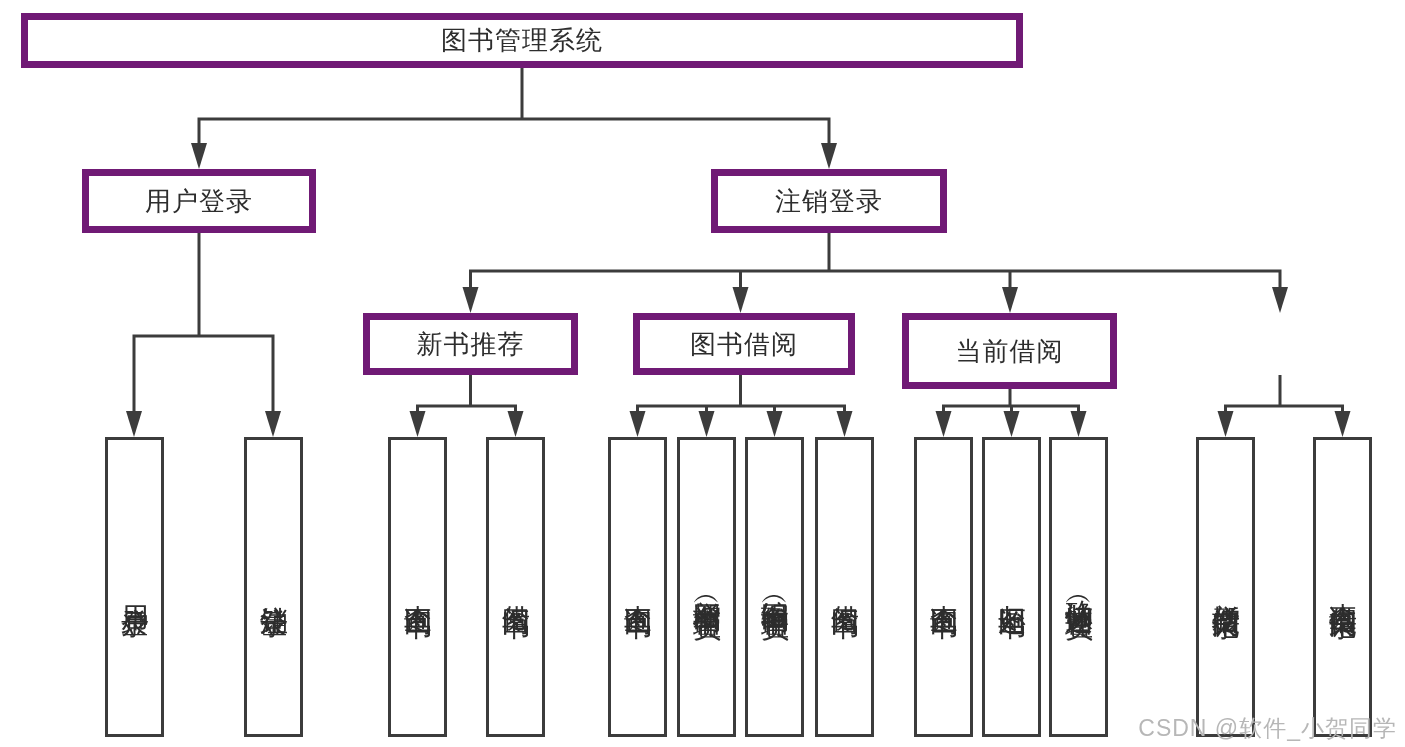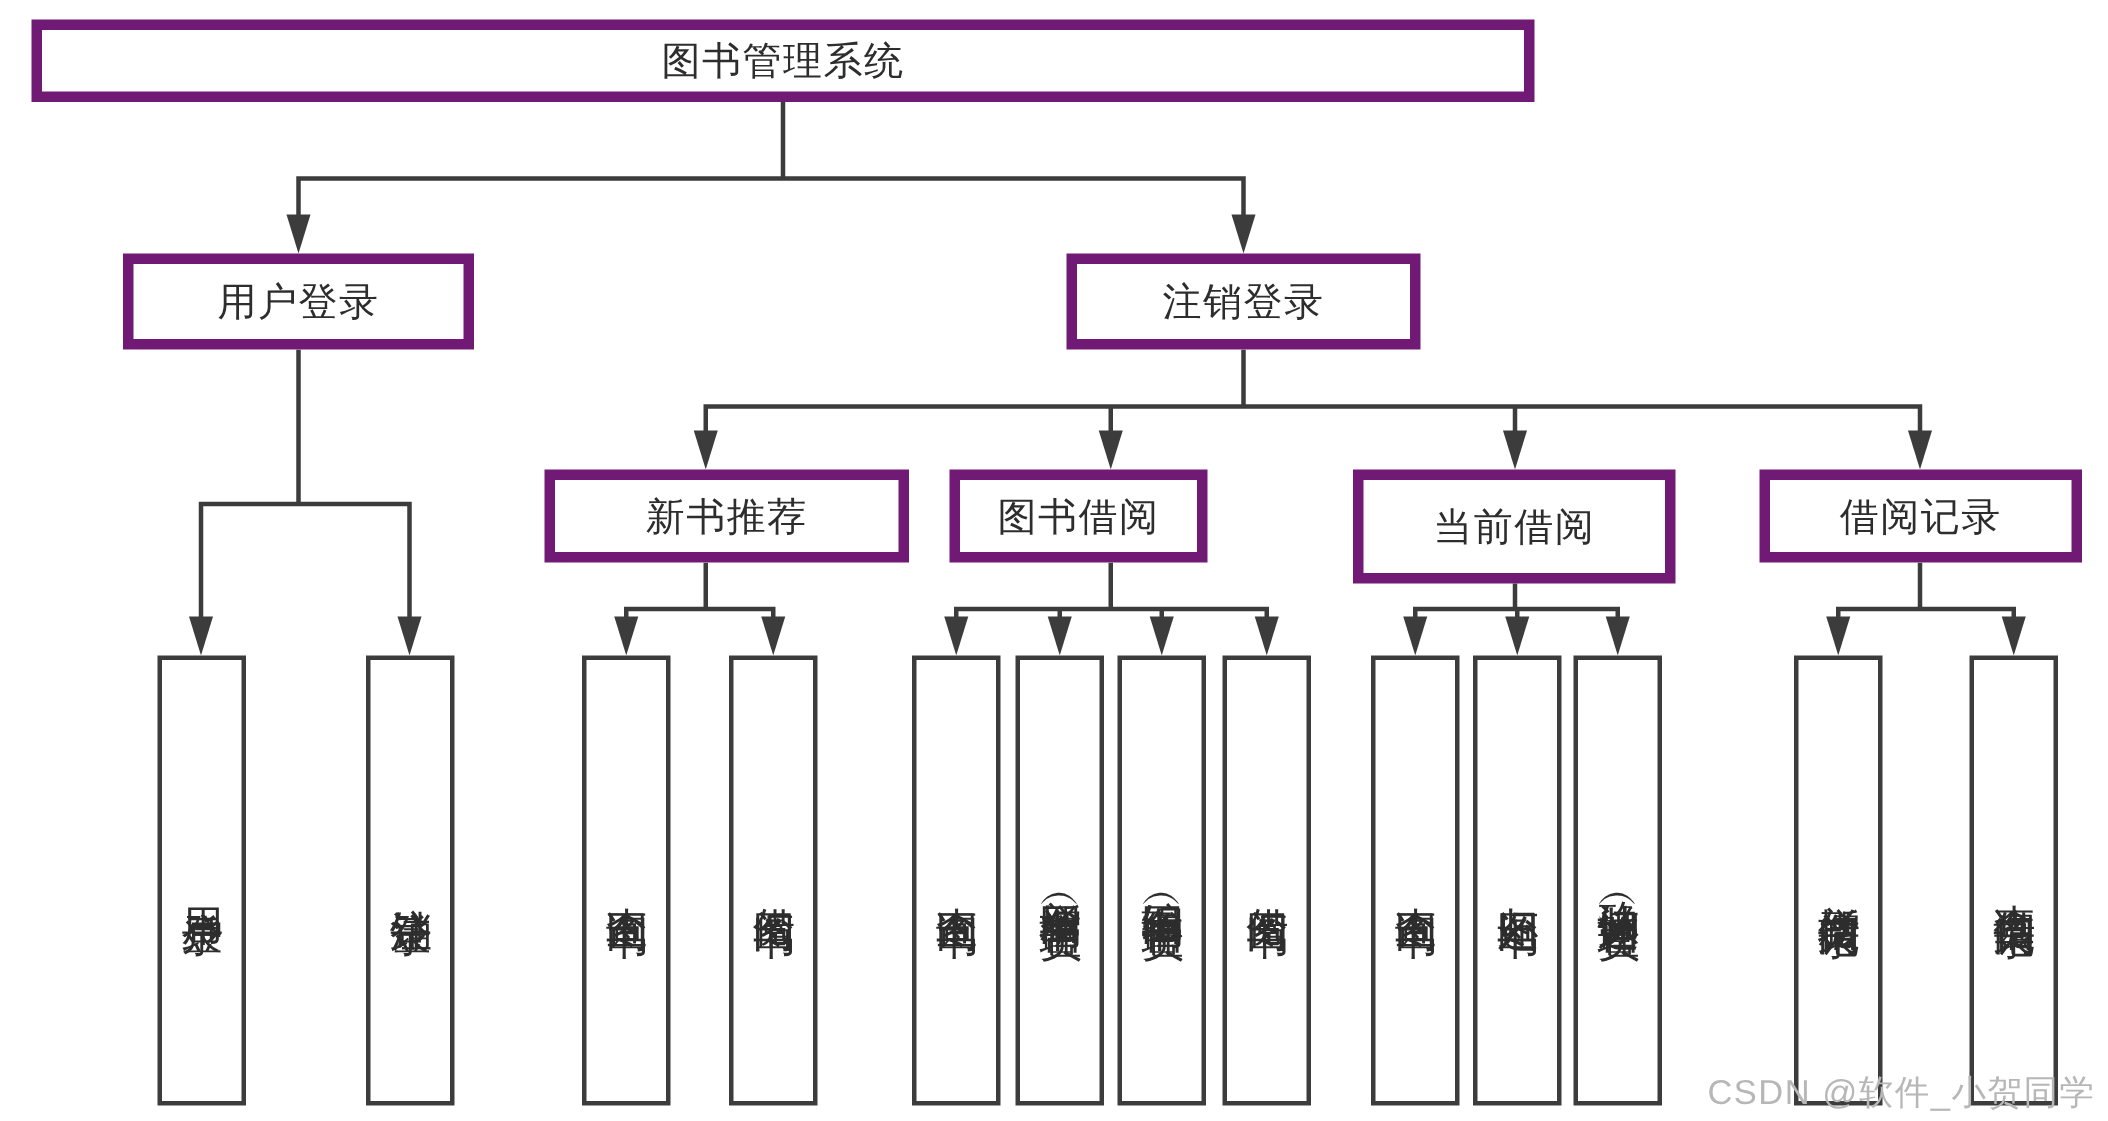--- a/index.html
+++ b/index.html
@@ -111,24 +111,23 @@
       <polygon points="1217.5,411 1233.5,411 1225.5,437"></polygon>
       <polygon points="1334.5,411 1350.5,411 1342.5,437"></polygon>
     </g>
   </svg>
 
   <div class="box" style="left:21px; top:13px; width:1002px; height:55px;">图书管理系统</div>
 
   <div class="box" style="left:82px; top:169px; width:234px; height:64px;">用户登录</div>
   <div class="box" style="left:711px; top:169px; width:236px; height:64px;">注销登录</div>
 
-  <div class="box" style="left:363px; top:313px; width:243px; height:62px;">新书推荐</div>
-  <div class="box" style="left:633px; top:313px; width:172px; height:62px;">图书借阅</div>
+  <div class="box" style="left:363px; top:313px; width:215px; height:62px;">新书推荐</div>
+  <div class="box" style="left:633px; top:313px; width:222px; height:62px;">图书借阅</div>
   <div class="box" style="left:902px; top:313px; width:215px; height:76px;">当前借阅</div>
-  <div class="box" style="left:1173px; top:313px; width:215px; height:62px;">借阅记录</div>
 
   <div class="vbox" style="left:105px;">
     <span class="vtext">用户登录</span>
   </div>
   <div class="vbox" style="left:244px;">
     <span class="vtext">注销登录</span>
   </div>
 
   <div class="vbox" style="left:388px;">
     <span class="vtext">查询图书</span>

